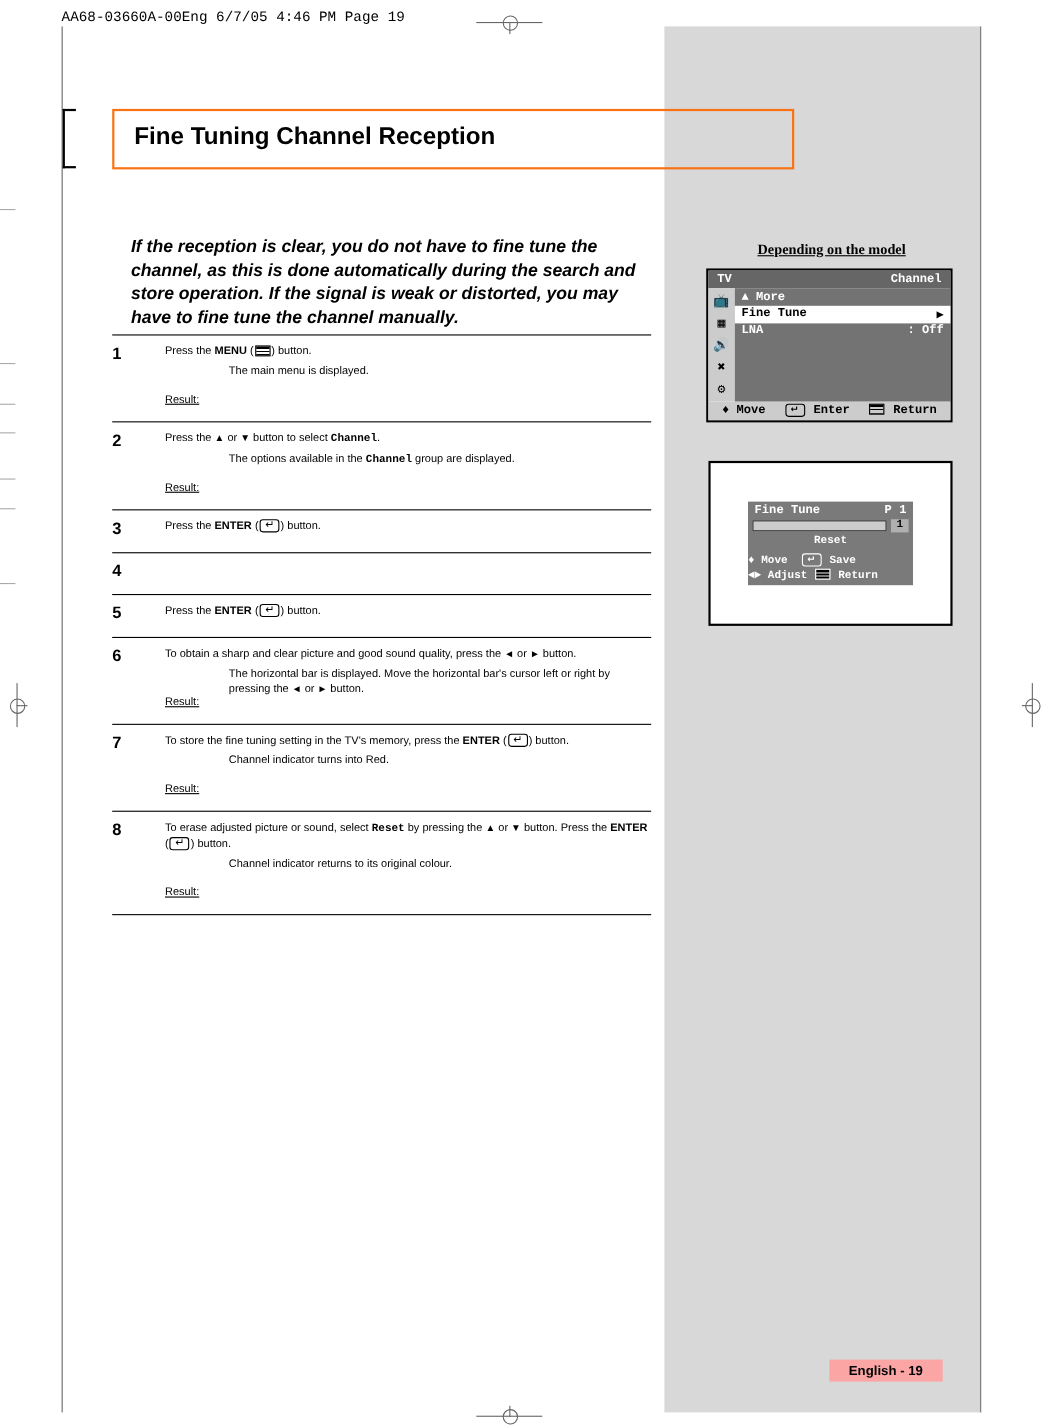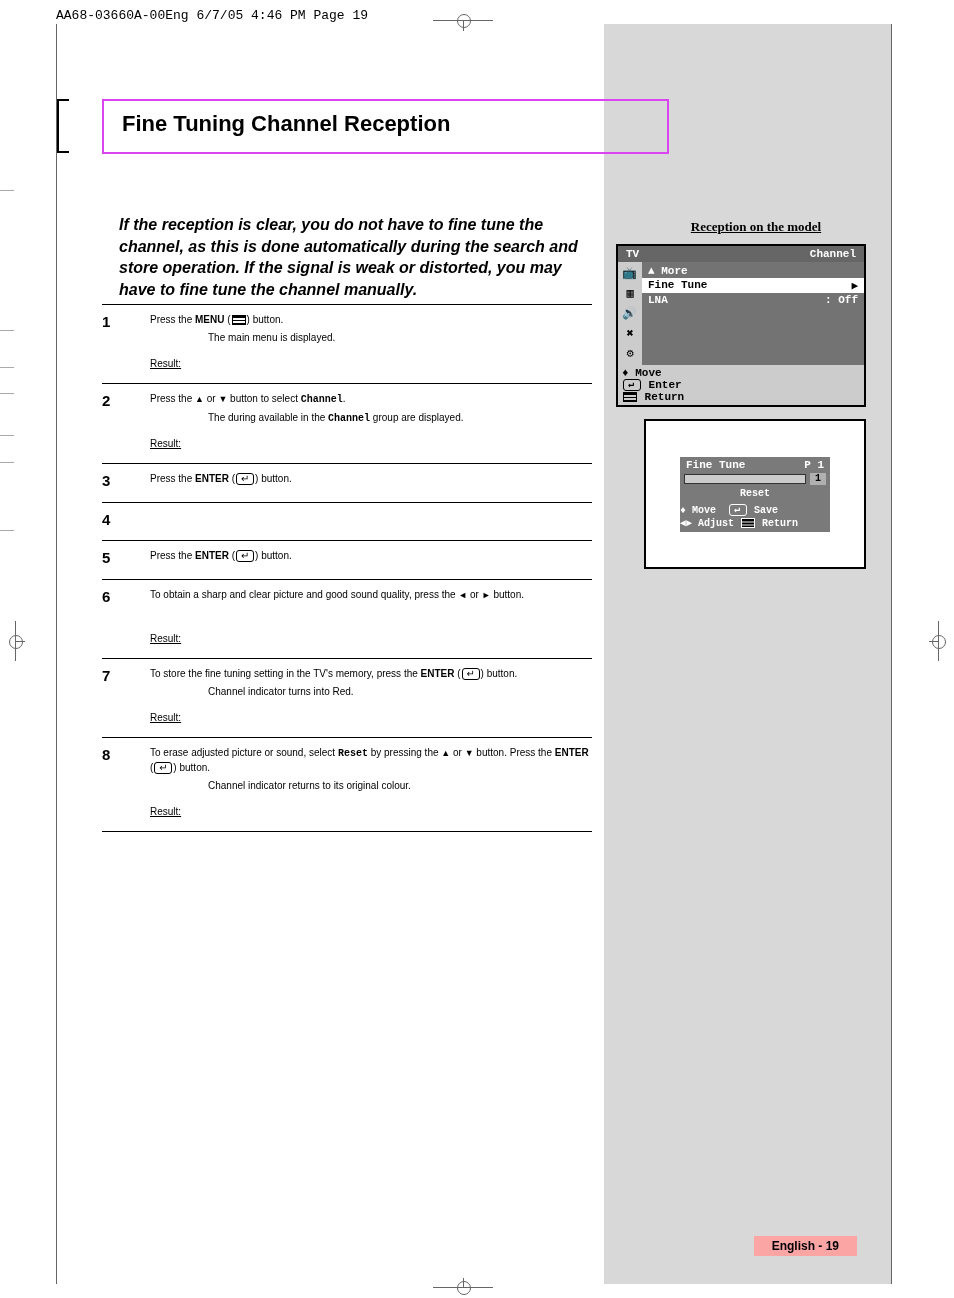--- a/index.html
+++ b/index.html
@@ -106,22 +106,22 @@
   .title-tab {
     position: absolute;
     left: 0; top: 75px;
     width: 12px; height: 54px;
     border: 2px solid #000;
     border-right: none;
   }
   .title-box {
     position: absolute;
     left: 45px; top: 75px;
-    width: 567px;
-    border: 2px solid #d946ef;
+    width: 620px;
+    border: 2px solid #f97316;
     padding: 10px 18px 15px;
   }
   .title-box h1 {
     font-size: 22px;
     font-weight: 900;
   }
   .intro {
     position: absolute;
     left: 62px; top: 190px;
     width: 460px;
@@ -197,21 +197,21 @@
     width: 220px;
     text-align: center;
     font-family: Georgia, serif;
     font-weight: bold;
     font-size: 13px;
     text-decoration: underline;
   }
   .osd1 {
     position: absolute;
     right: 25px; top: 220px;
-    width: 250px;
+    width: 224px;
     border: 2px solid #000;
     background: #fff;
     font-family: "Courier New", monospace;
     font-size: 11px;
   }
   .osd1-header {
     background: #666; color: #fff;
     display: flex; justify-content: space-between;
     padding: 2px 8px;
     font-weight: bold;
@@ -230,21 +230,20 @@
     padding: 2px 6px;
     font-weight: bold;
   }
   .osd1-menu .row { display: flex; justify-content: space-between; padding: 1px 0; }
   .osd1-menu .hl { background: #fff; color: #000; margin: 0 -6px; padding: 1px 6px; display: flex; justify-content: space-between;}
   .osd1-footer {
     background: #ccc;
     display: flex; justify-content: space-around;
     padding: 2px 4px;
     font-weight: bold;
-    flex-direction: column;
   }
   .osd2 {
     position: absolute;
     right: 25px; top: 395px;
     width: 222px; height: 150px;
     border: 2px solid #000;
     background: #fff;
     font-family: "Courier New", monospace;
     font-size: 11px;
     display: flex;
@@ -334,21 +333,21 @@
           </div>
       </div>
     </div>
 
     <div class="step">
       <div class="step-num">2</div>
       <div class="step-body">
         <div class="line"><span>Press the </span><span class="tri-up"></span><span> or </span><span class="tri-down"></span><span> button to select </span><span class="mono">Channel</span>.</div>
         <div class="result-row">
             <span class="result-label">Result:</span>
-            <span class="result-text"><span>The during available in the </span><span class="mono">Channel</span><span> group are displayed.</span></span>
+            <span class="result-text"><span>The options available in the </span><span class="mono">Channel</span><span> group are displayed.</span></span>
           </div>
       </div>
     </div>
 
     <div class="step">
       <div class="step-num">3</div>
       <div class="step-body">
         <div class="line"><span>Press the </span><b>ENTER</b><span> (</span><span class="enter-icon"></span><span>) button.</span></div>
       </div>
     </div>
@@ -363,20 +362,21 @@
         <div class="line"><span>Press the </span><b>ENTER</b><span> (</span><span class="enter-icon"></span><span>) button.</span></div>
       </div>
     </div>
 
     <div class="step">
       <div class="step-num">6</div>
       <div class="step-body">
         <div class="line"><span>To obtain a sharp and clear picture and good sound quality, press the </span><span class="tri-left"></span><span> or </span><span class="tri-right"></span><span> button.</span></div>
         <div class="result-row">
             <span class="result-label">Result:</span>
+            <span class="result-text"><span>The horizontal bar is displayed. Move the horizontal bar's cursor left or right by pressing the </span><span class="tri-left"></span><span> or </span><span class="tri-right"></span><span> button.</span></span>
           </div>
       </div>
     </div>
 
     <div class="step">
       <div class="step-num">7</div>
       <div class="step-body">
         <div class="line"><span>To store the fine tuning setting in the TV's memory, press the </span><b>ENTER</b><span> (</span><span class="enter-icon"></span><span>) button.</span></div>
         <div class="result-row">
             <span class="result-label">Result:</span>
@@ -391,21 +391,21 @@
         <div class="line"><span>To erase adjusted picture or sound, select </span><span class="mono">Reset</span><span>  by pressing the </span><span class="tri-up"></span><span> or </span><span class="tri-down"></span><span> button. Press the </span><b>ENTER</b><span> (</span><span class="enter-icon"></span><span>) button.</span></div>
         <div class="result-row">
             <span class="result-label">Result:</span>
             <span class="result-text">Channel indicator returns to its original colour.</span>
           </div>
       </div>
     </div>
 
   </div>
 
-  <div class="screenshots-label">Reception on the model</div>
+  <div class="screenshots-label">Depending on the model</div>
 
   <div class="osd1">
     <div class="osd1-header">
       <span>TV</span>
       <span>Channel</span>
     </div>
     <div class="osd1-body">
       <div class="osd1-icons">
         <span>📺</span>
         <span>▦</span>

